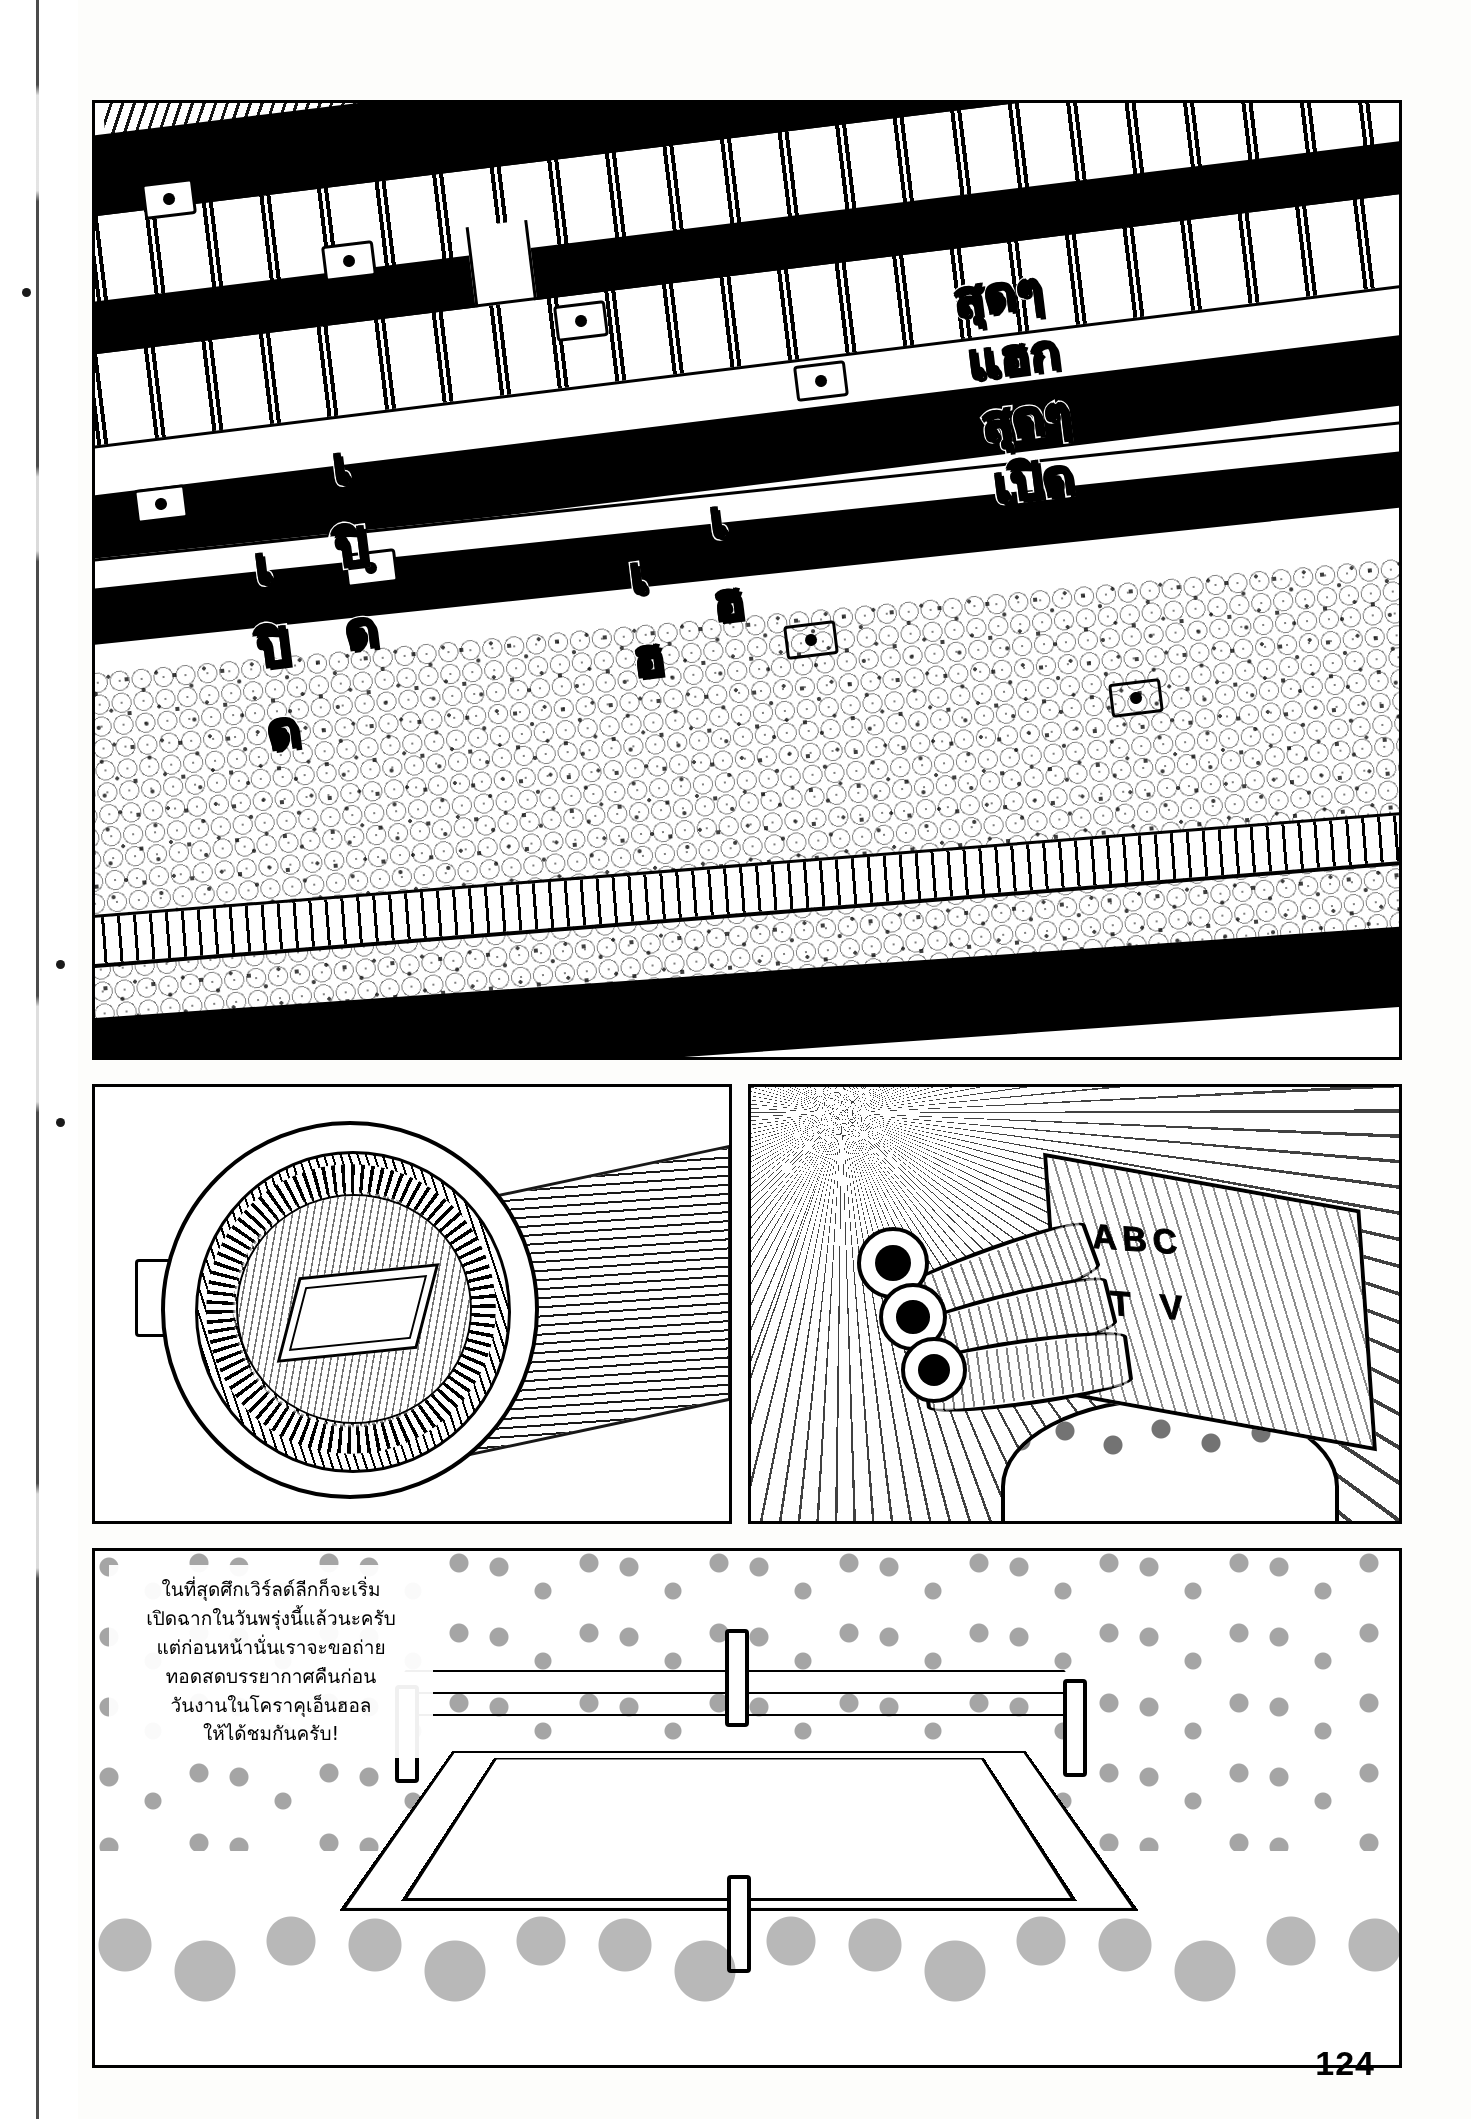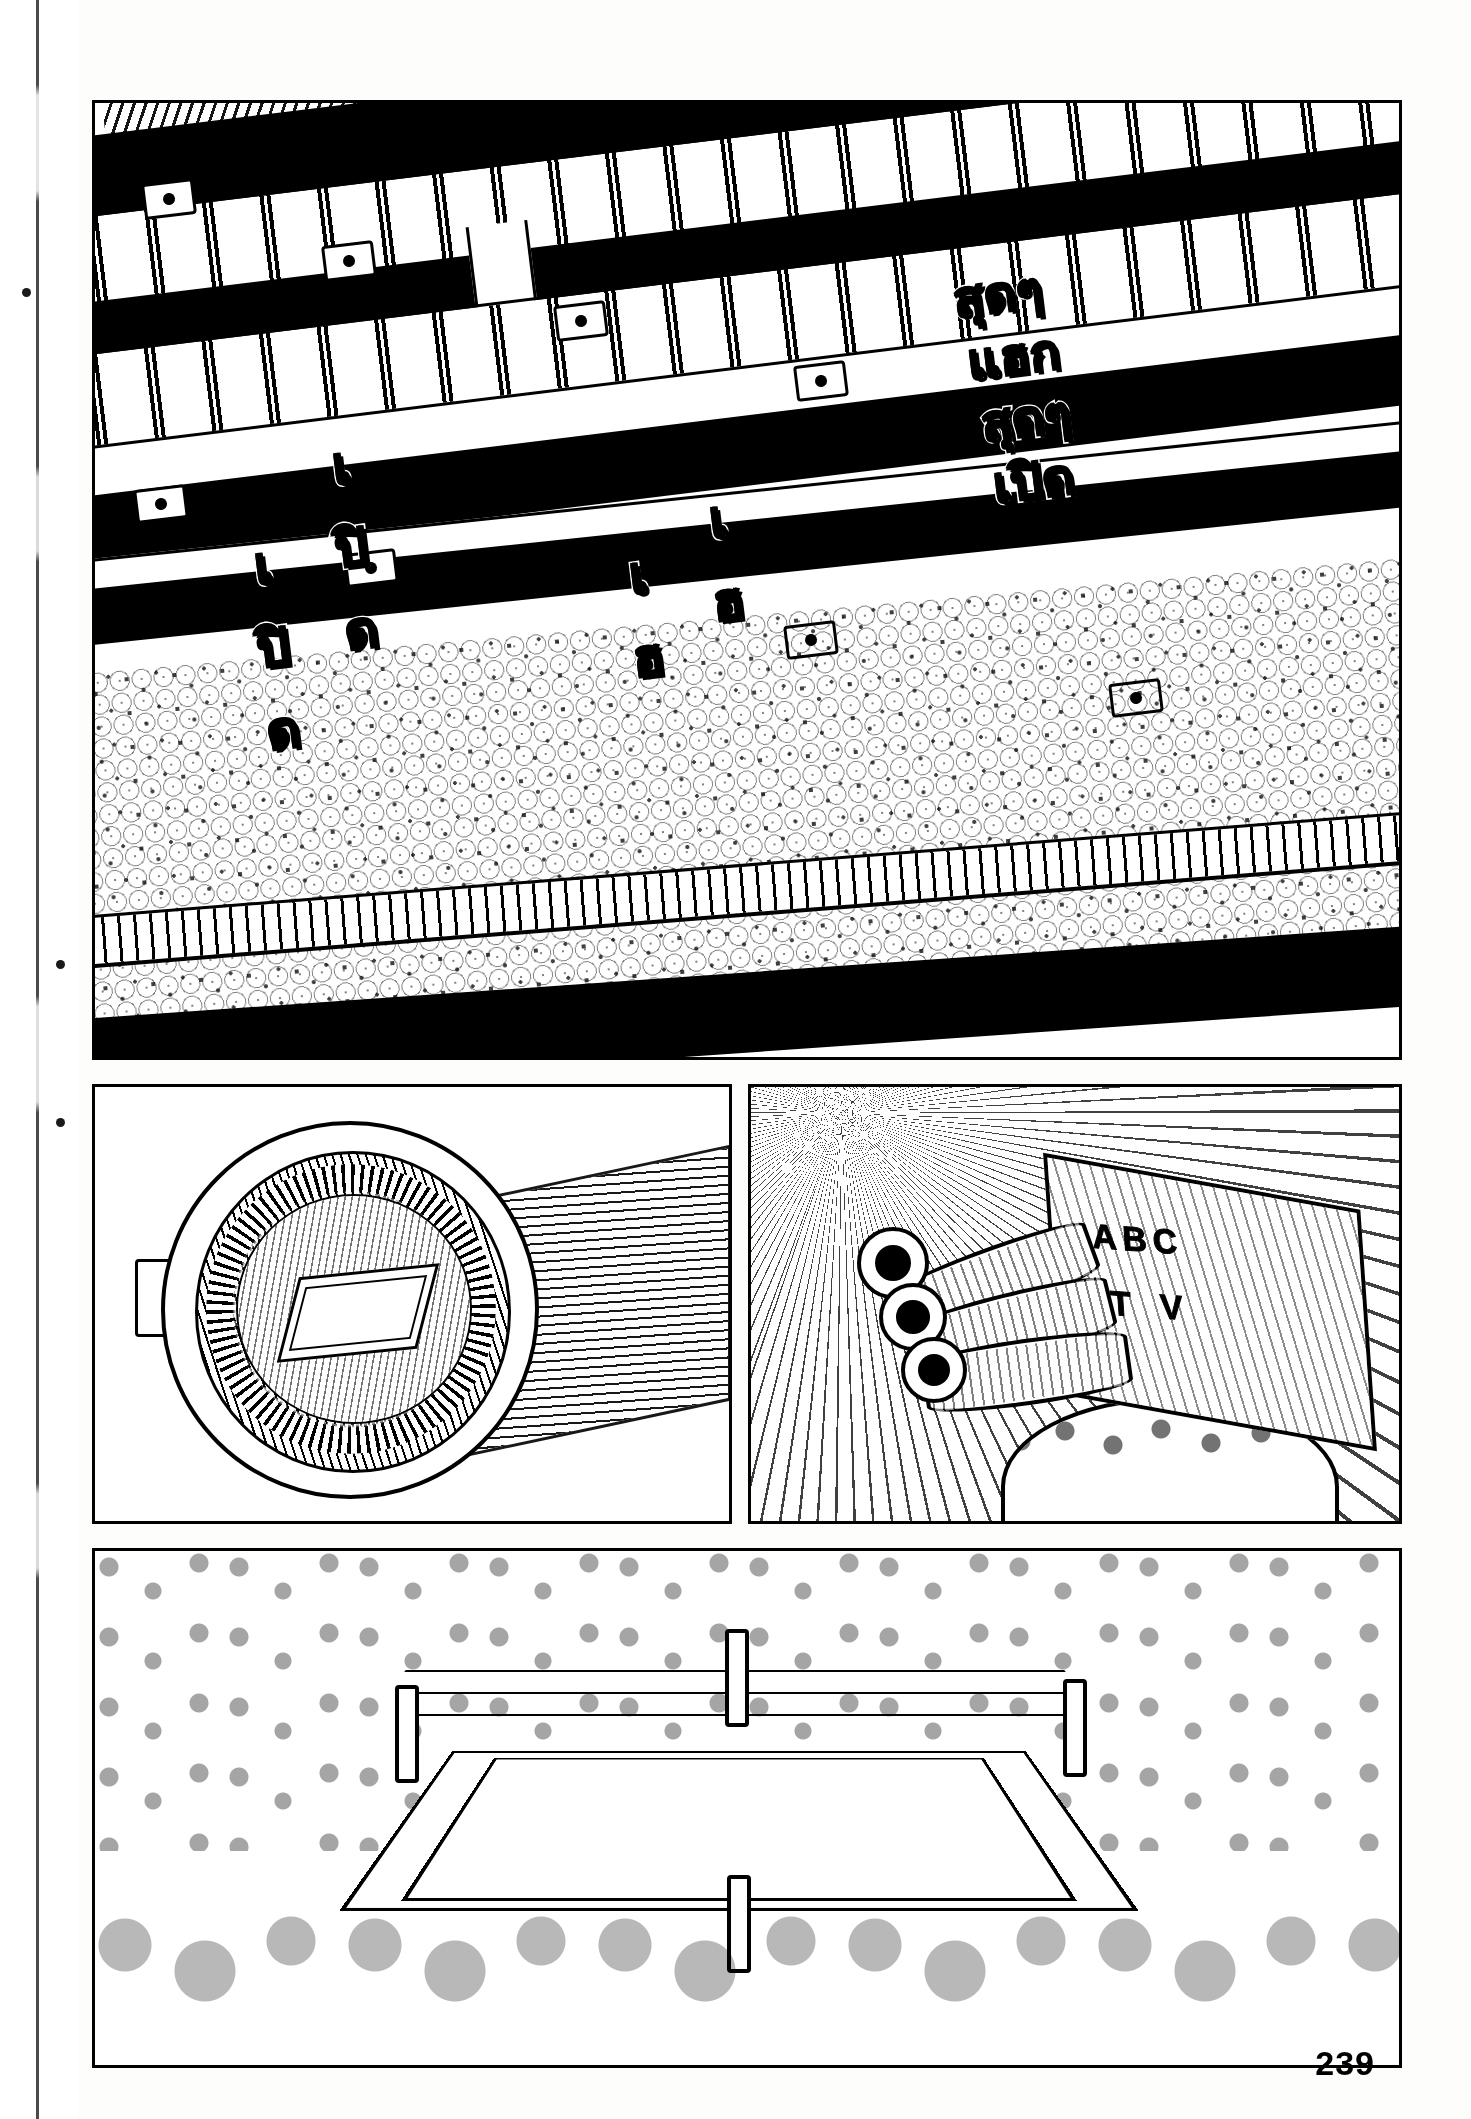--- a/index.html
+++ b/index.html
@@ -546,16 +546,24 @@
       <div class="ring-rope" style="top:52px;"></div>
       <div class="ring-rope" style="top:74px;"></div>
       <div class="ring-post" style="left:0px; top:46px;"></div>
       <div class="ring-post" style="left:330px; top:-10px;"></div>
       <div class="ring-post" style="left:668px; top:40px;"></div>
       <div class="ring-post" style="left:332px; top:236px;"></div>
     </div>
 
     <div class="ring-crowd-front"></div>
 
+    <div class="narration">
+      <div>ในที่สุดศึกเวิร์ลด์ลีกก็จะเริ่ม</div>
+      <div>เปิดฉากในวันพรุ่งนี้แล้วนะครับ</div>
+      <div>แต่ก่อนหน้านั่นเราจะขอถ่าย</div>
+      <div>ทอดสดบรรยากาศคืนก่อน</div>
+      <div>วันงานในโคราคุเอ็นฮอล</div>
+      <div>ให้ได้ชมกันครับ!</div>
+    </div>
   </div>
 
-  <div class="page-number">239</div>
+  <div class="page-number">124</div>
 </div>
 
 </body></html>

